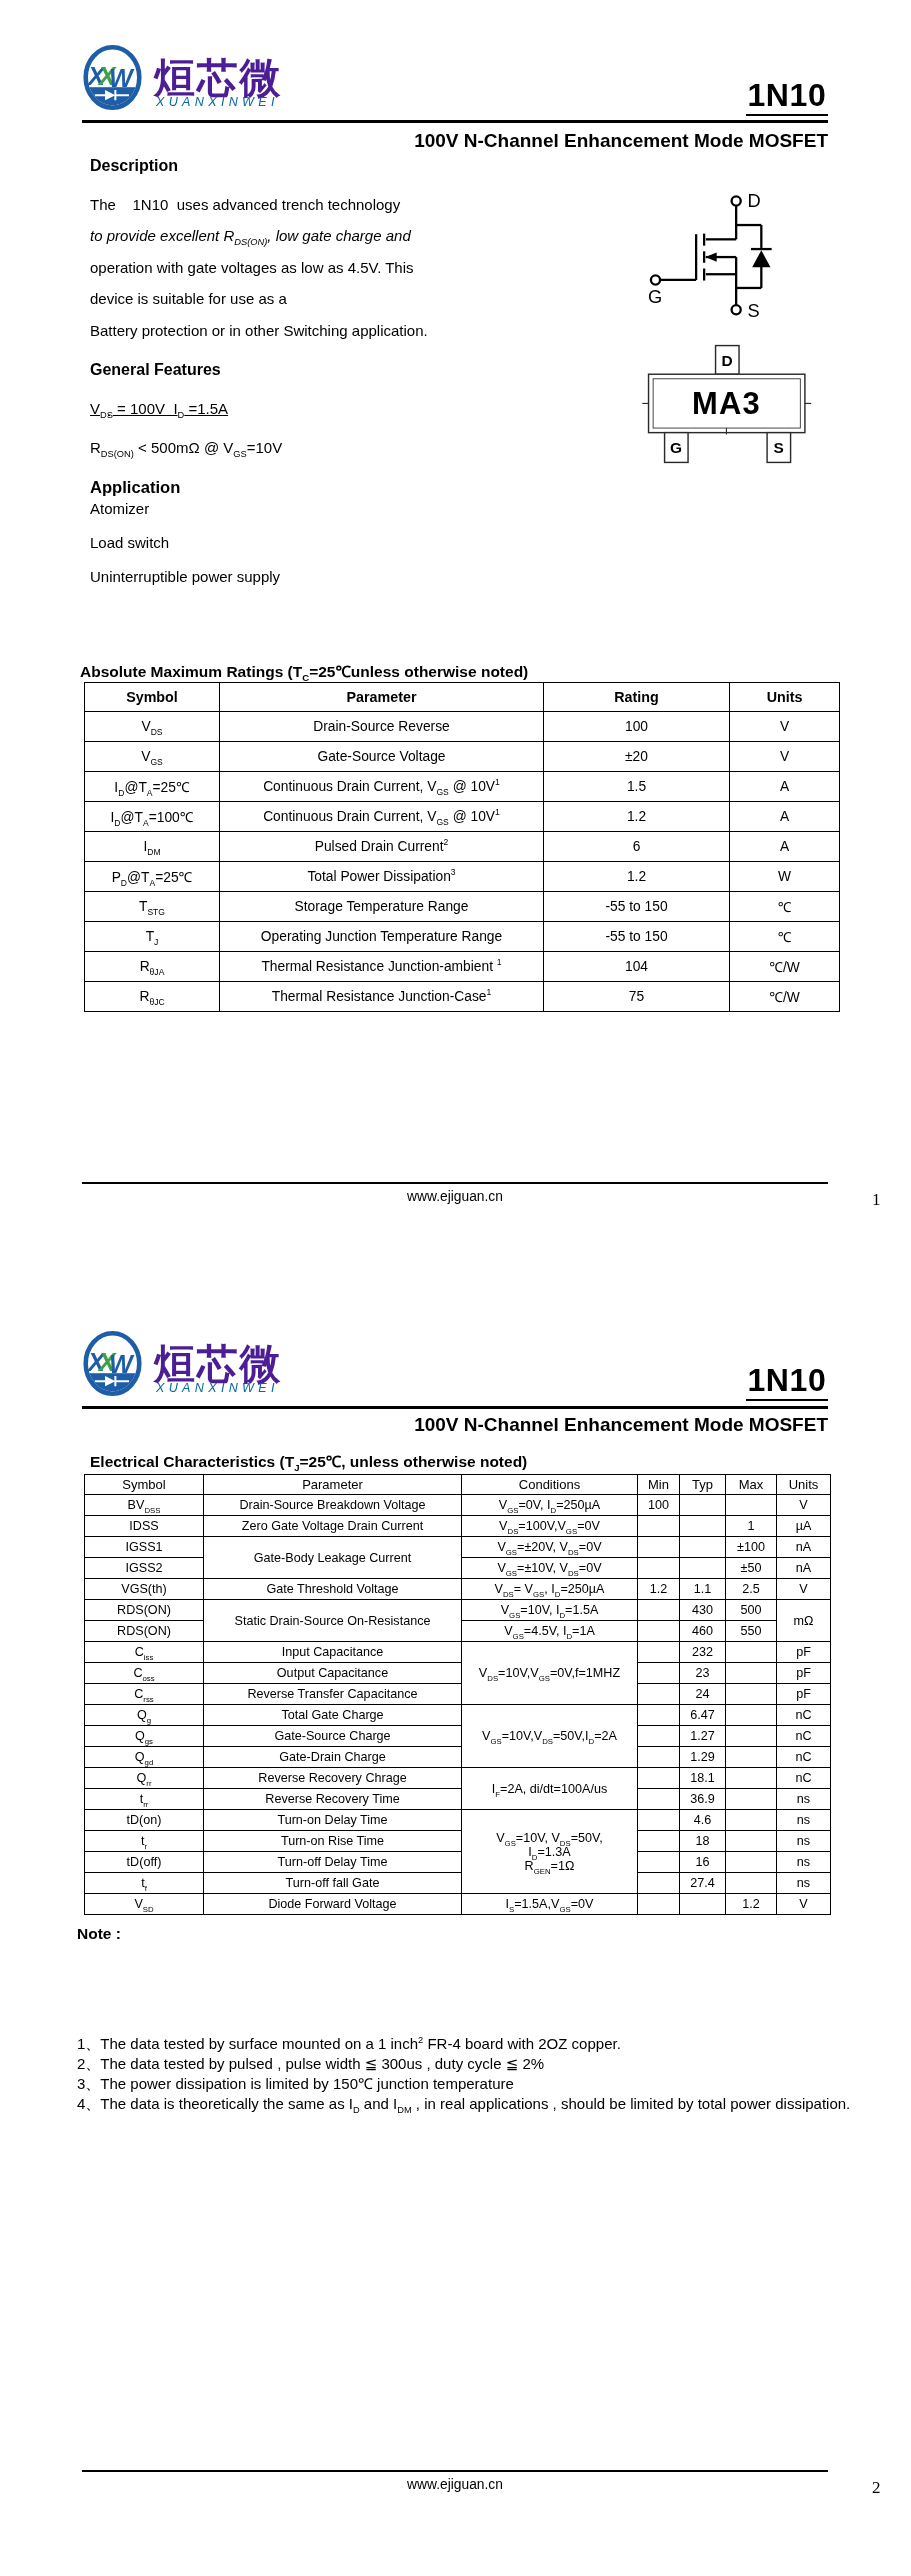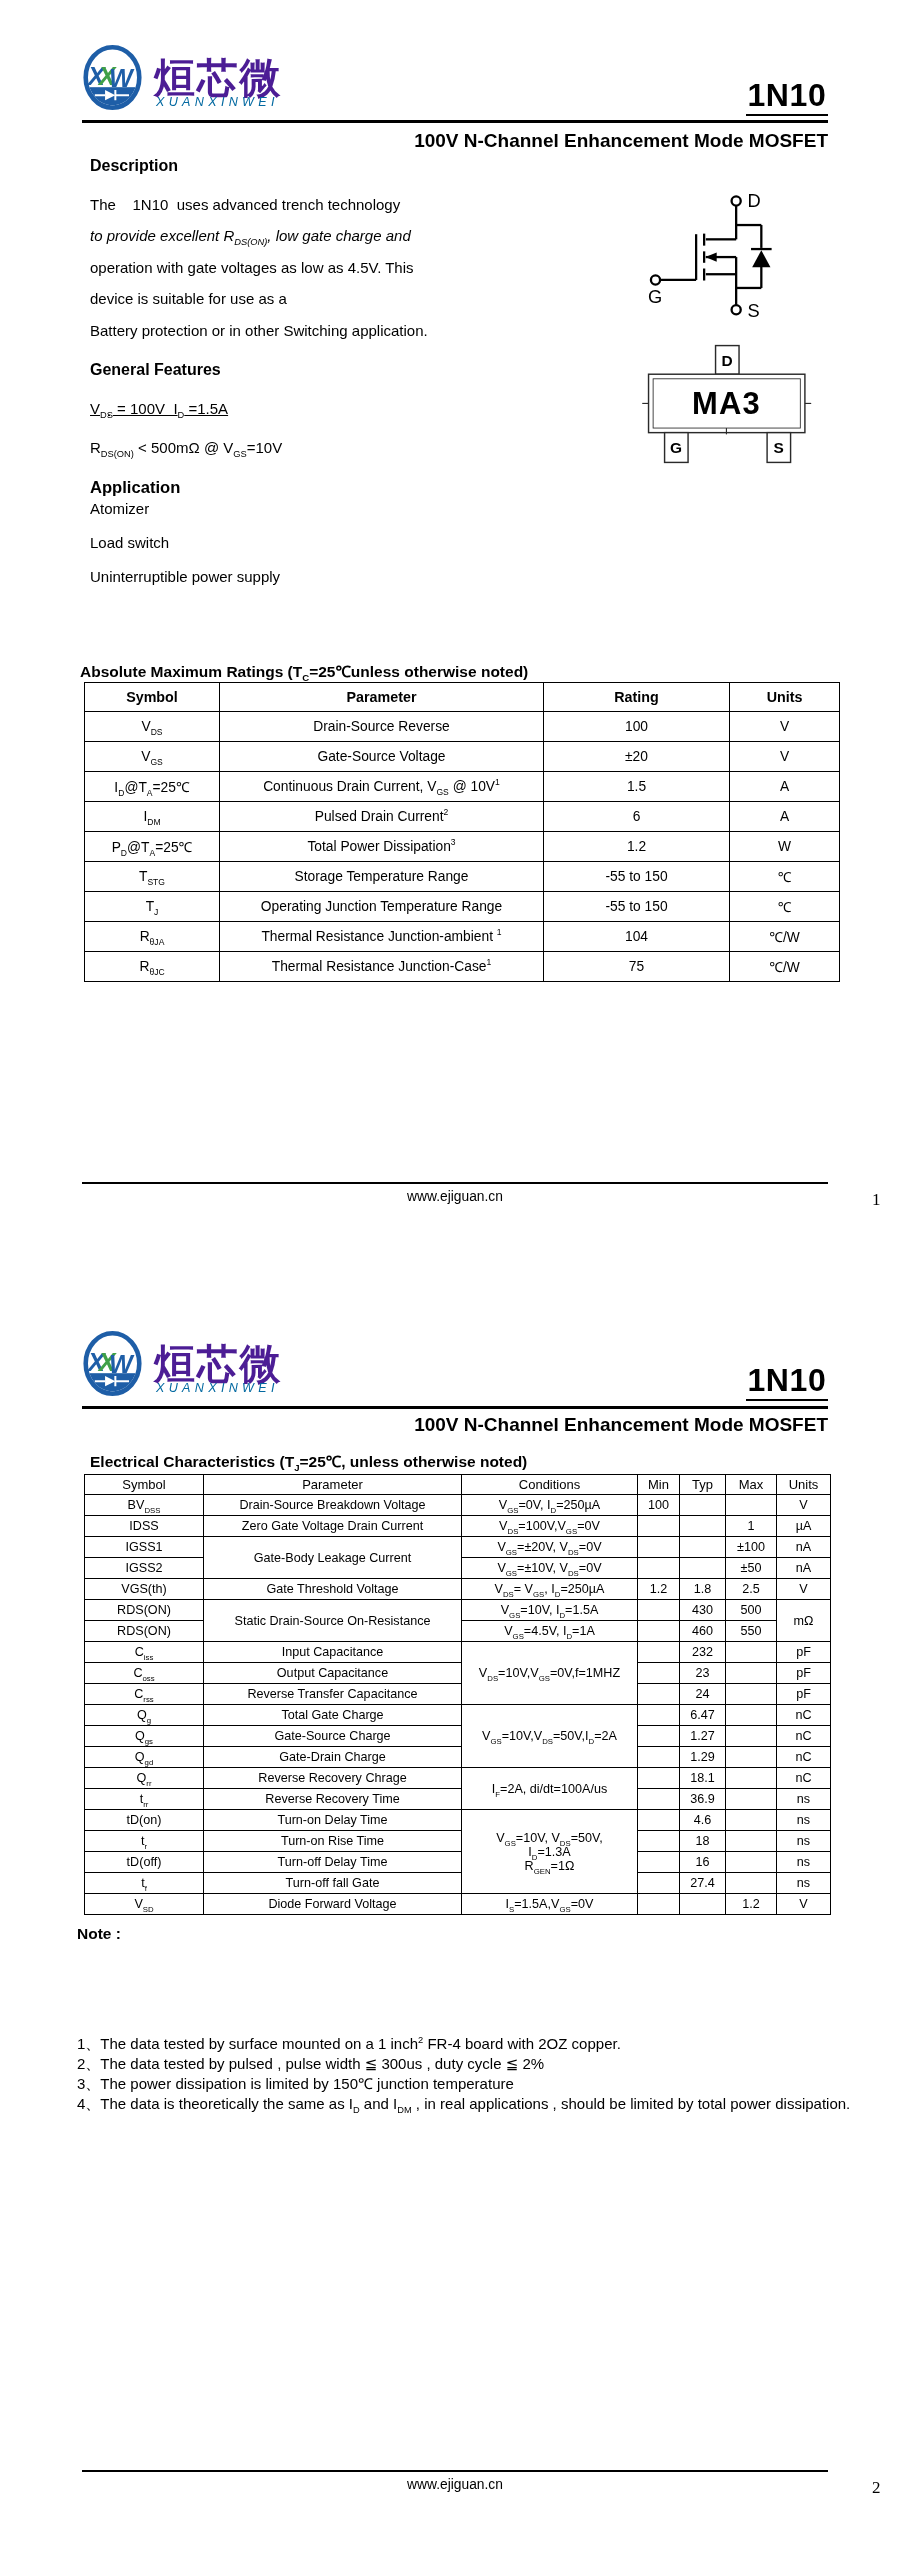--- a/index.html
+++ b/index.html
@@ -178,20 +178,26 @@
             <td>±20</td>
             <td>V</td>
           </tr>
           <tr>
             <td>I<sub>D</sub>@T<sub>A</sub>=25℃</td>
             <td>Continuous Drain Current, V<sub>GS</sub> @ 10V<sup>1</sup></td>
             <td>1.5</td>
             <td>A</td>
           </tr>
           <tr>
+            <td>I<sub>D</sub>@T<sub>A</sub>=100℃</td>
+            <td>Continuous Drain Current, V<sub>GS</sub> @ 10V<sup>1</sup></td>
+            <td>1.2</td>
+            <td>A</td>
+          </tr>
+          <tr>
             <td>I<sub>DM</sub></td>
             <td>Pulsed Drain Current<sup>2</sup></td>
             <td>6</td>
             <td>A</td>
           </tr>
           <tr>
             <td>P<sub>D</sub>@T<sub>A</sub>=25℃</td>
             <td>Total Power Dissipation<sup>3</sup></td>
             <td>1.2</td>
             <td>W</td>
@@ -317,21 +323,21 @@
             <td></td>
             <td></td>
             <td>±50</td>
             <td>nA</td>
           </tr>
           <tr>
             <td>VGS(th)</td>
             <td>Gate Threshold Voltage</td>
             <td>V<sub>DS</sub>= V<sub>GS</sub>, I<sub>D</sub>=250µA</td>
             <td>1.2</td>
-            <td>1.8</td>
+            <td>1.1</td>
             <td>2.5</td>
             <td>V</td>
           </tr>
           <tr>
             <td>RDS(ON)</td>
             <td rowspan="2">Static Drain-Source On-Resistance</td>
             <td>V<sub>GS</sub>=10V, I<sub>D</sub>=1.5A</td>
             <td></td>
             <td>430</td>
             <td>500</td>

